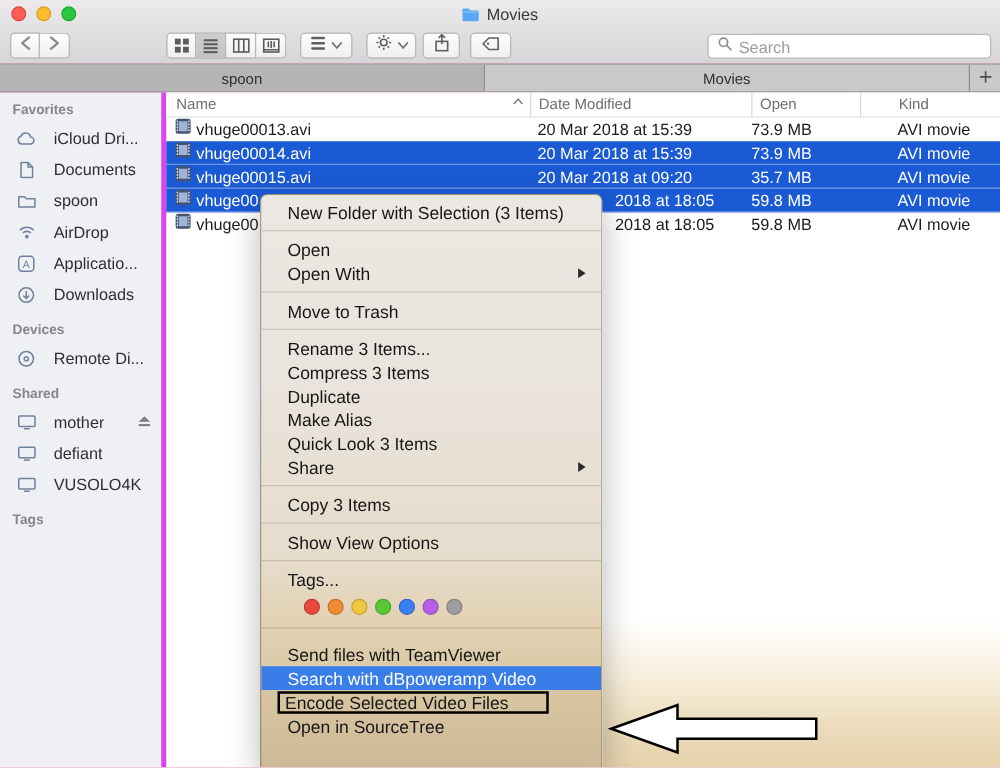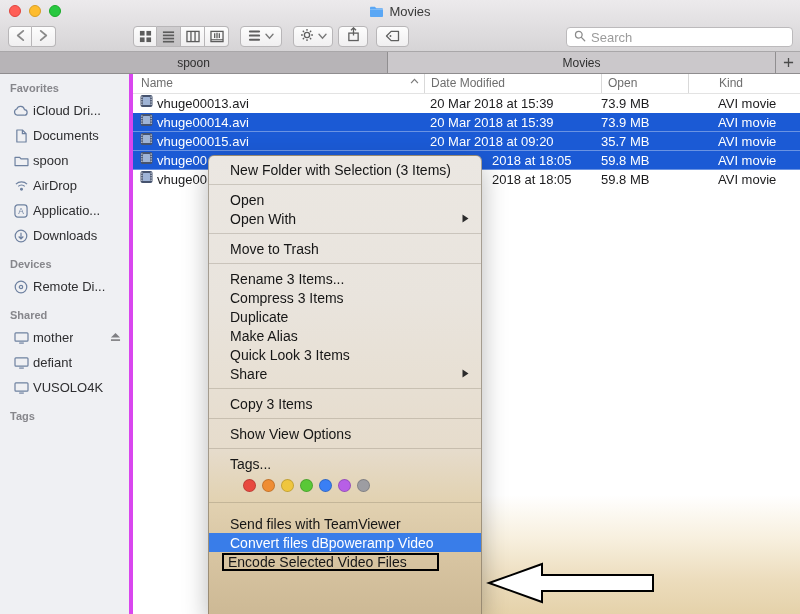--- a/index.html
+++ b/index.html
@@ -45,21 +45,21 @@
   .tab{flex:1;display:flex;align-items:center;justify-content:center;font-size:12px;color:#2f2f2f;background:#b7b4b7;border-right:1px solid #908e90}
   .tab[data-state="active"]{background:#cbc8cb}
   .newtab{width:24px;display:flex;align-items:center;justify-content:center;background:#cbc8cb;color:#4a4a4a}
 
   
   .sidebar{position:absolute;left:0;top:74px;width:133px;bottom:0;background:#eff0f3;border-right:4px solid #d946ef;padding-top:4px;overflow:hidden}
   .sb-title{height:20px;line-height:20px;padding-left:10px;font-size:11px;font-weight:700;color:#86868b}
   .sb-title.gap{margin-top:6px}
   .sb-item{height:25px;display:flex;align-items:center;padding-left:12px;font-size:13px;color:#2e2e30;position:relative;white-space:nowrap}
   .sb-item .ic{width:18px;display:inline-flex;justify-content:center;color:#6e81a0;flex:none}
-  .sb-item .lbl{margin-left:3px;overflow:hidden;text-overflow:ellipsis}
+  .sb-item .lbl{margin-left:13px;overflow:hidden;text-overflow:ellipsis}
   .sb-item .eject{position:absolute;right:8px;top:7px;color:#7e7e82;display:inline-flex}
 
   
   .main{position:absolute;left:133px;top:74px;right:0;bottom:0;background:#fff}
   .lheader{display:grid;grid-template-columns:291px 177px 87px 1fr;height:20px;line-height:19px;font-size:12px;color:#6e6e6e;border-bottom:1px solid #e3e3e3;background:#fff}
   .lheader .hc{padding-left:6px;position:relative;white-space:nowrap}
   .lheader .hc.name{padding-left:8px}
   .lheader .hc.b{border-left:1px solid #d9d9d9}
   .lheader .hc.kind{padding-left:30px}
   .sort{position:absolute;right:5px;top:4px;color:#7a7a7a;display:inline-flex}
@@ -529,24 +529,27 @@
       <span class="dot" style="background: rgb(89, 200, 55);"></span>
       <span class="dot" style="background: rgb(58, 127, 245);"></span>
       <span class="dot" style="background: rgb(183, 95, 230);"></span>
       <span class="dot" style="background: rgb(157, 157, 162);"></span>
     </div>
     <div class="sep pre-bottom"></div>
     <div class="mi" data-state="">
         <span class="lbl">Send files with TeamViewer</span>
       </div>
     <div class="mi" data-state="highlighted">
-        <span class="lbl">Convert files dBpoweramp Video</span>
+        <span class="lbl">Search with dBpoweramp Video</span>
       </div>
     <div class="mi" data-state="boxed">
         <span class="lbl">Encode Selected Video Files</span>
+      </div>
+    <div class="mi" data-state="">
+        <span class="lbl">Open in SourceTree</span>
       </div>
   </div>
 
   <div class="annotation-arrow">
       <svg width="170" height="44" viewBox="0 0 170 44">
         <path d="M3 22 56 3v11h111v16H56v11z" fill="#ffffff" stroke="#000000" stroke-width="2"></path>
       </svg>
     </div>
 
 </div>

